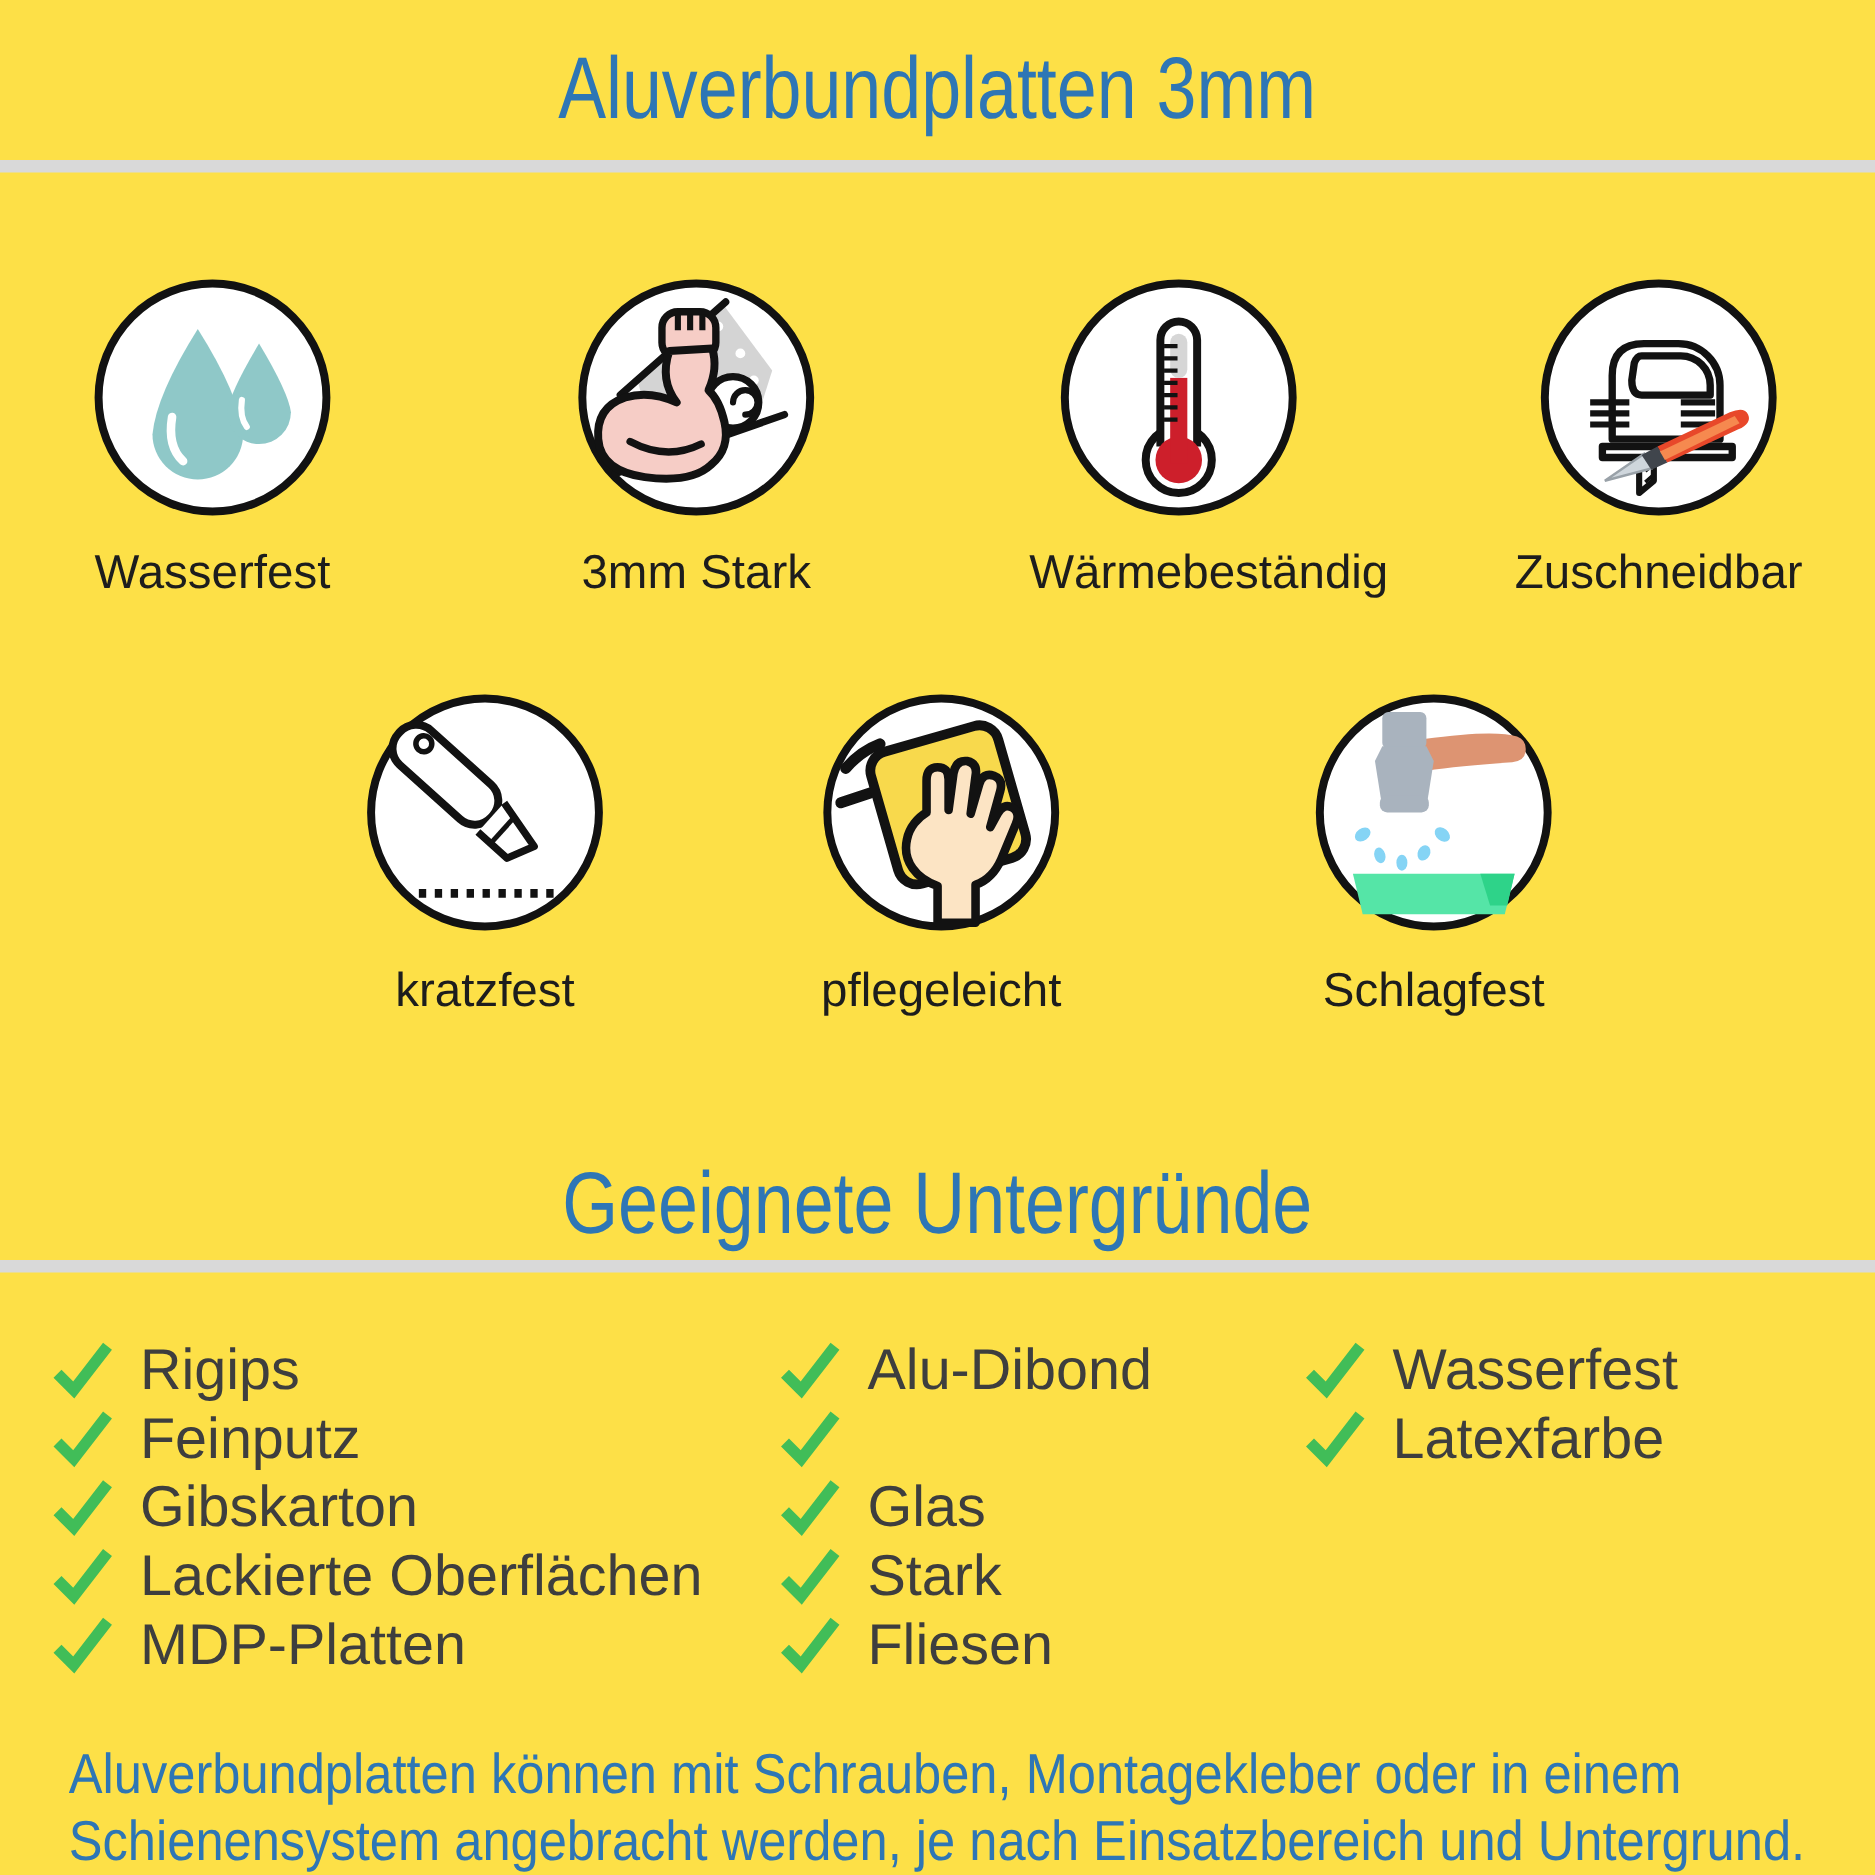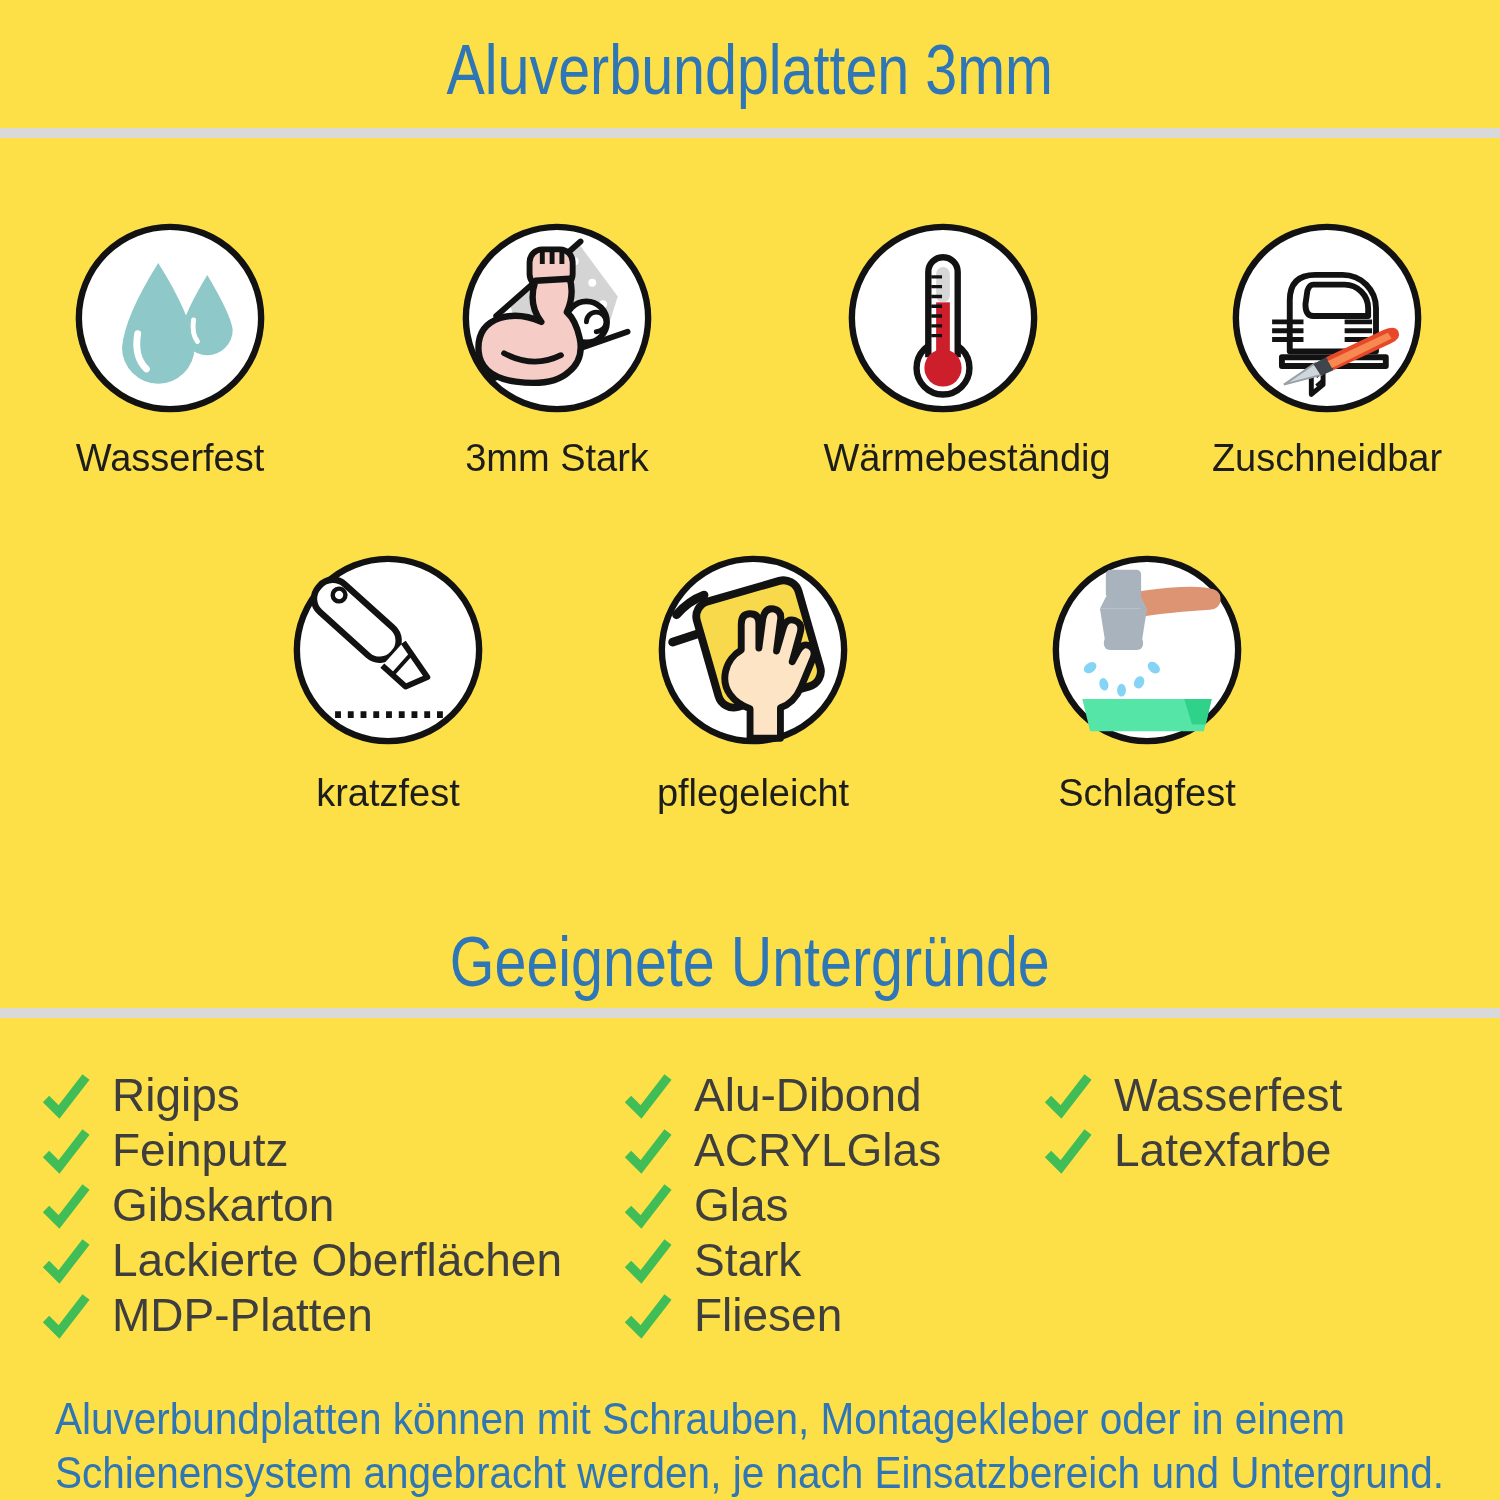--- a/index.html
+++ b/index.html
@@ -174,21 +174,20 @@
     <div class="check-row">
         <svg class="check-mark" viewBox="0 0 52 52" width="52" height="52">
           <path d="M6 31 L19 44 L46 9" fill="none" stroke-width="9"></path>
         </svg>
         <span>Alu-Dibond</span>
       </div>
     <div class="check-row">
         <svg class="check-mark" viewBox="0 0 52 52" width="52" height="52">
           <path d="M6 31 L19 44 L46 9" fill="none" stroke-width="9"></path>
         </svg>
-        <span>ACRYLGlas</span>
       </div>
     <div class="check-row">
         <svg class="check-mark" viewBox="0 0 52 52" width="52" height="52">
           <path d="M6 31 L19 44 L46 9" fill="none" stroke-width="9"></path>
         </svg>
         <span>Glas</span>
       </div>
     <div class="check-row">
         <svg class="check-mark" viewBox="0 0 52 52" width="52" height="52">
           <path d="M6 31 L19 44 L46 9" fill="none" stroke-width="9"></path>

